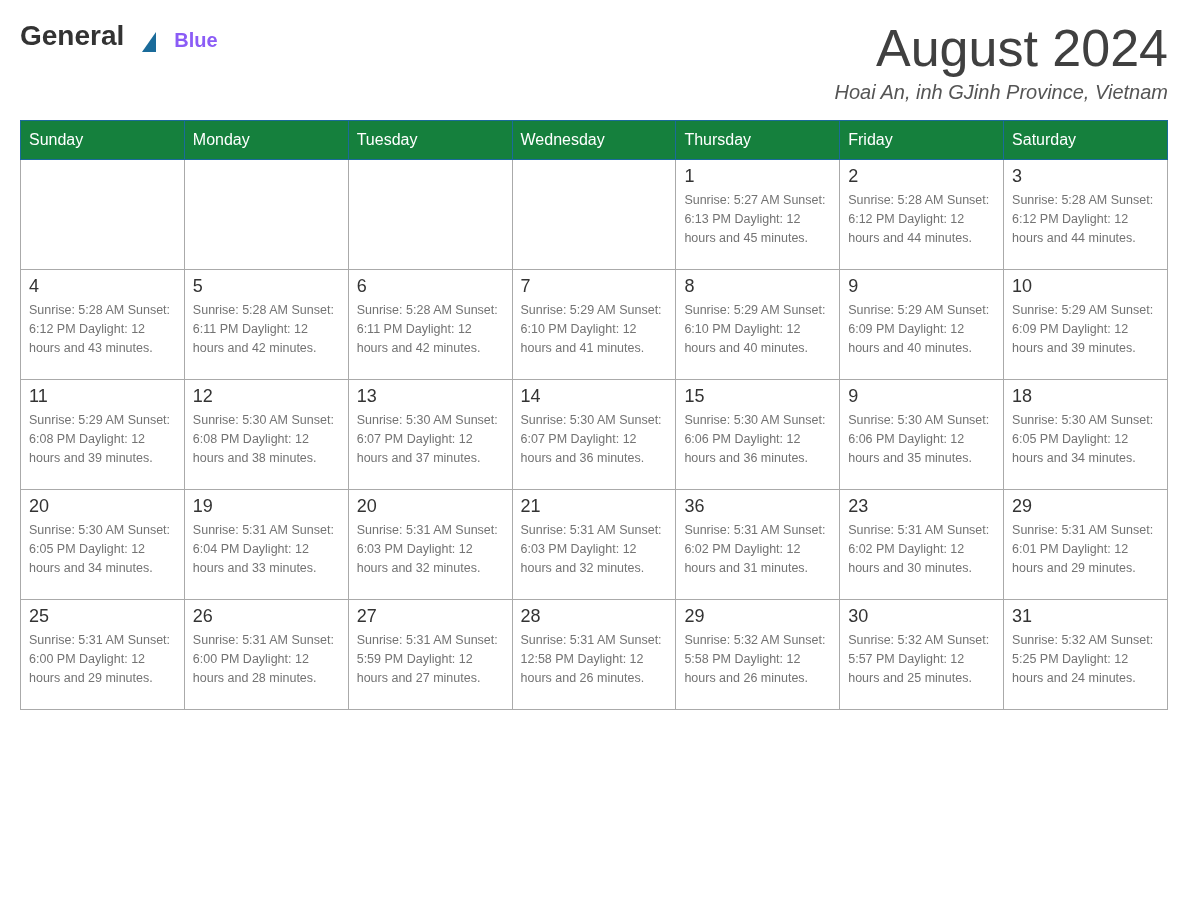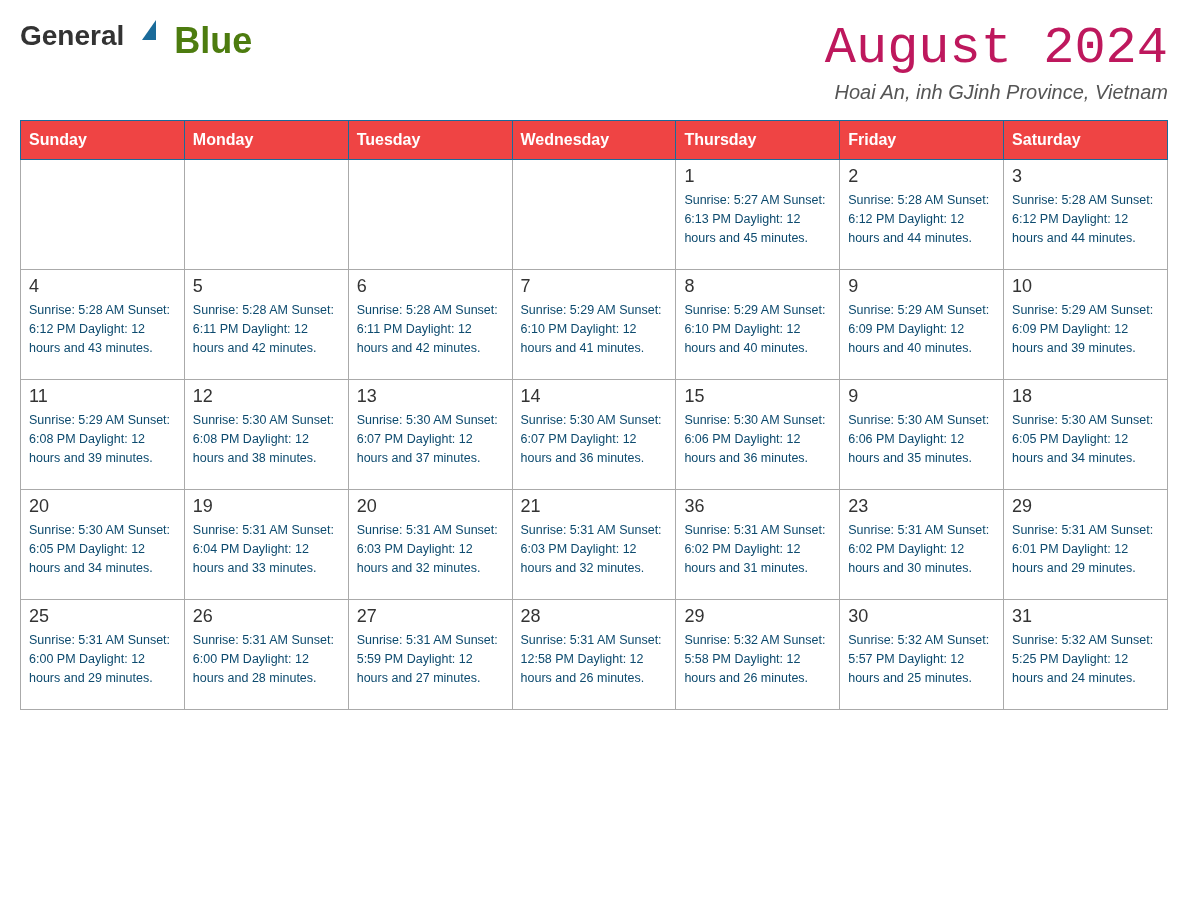--- a/index.html
+++ b/index.html
@@ -22,21 +22,21 @@
       display: flex;
       flex-direction: column;
       align-items: flex-start;
     }
 
     .logo-text {
       font-size: 28px;
       font-weight: bold;
       color: #333;
       display: flex;
-      align-items: flex-start;
+      align-items: flex-end;
       gap: 16px;
     }
 
     .logo-general {
       color: #333;
       font-size: 28px;
       font-weight: bold;
     }
 
     .logo-triangle {
@@ -44,56 +44,55 @@
       width: 0;
       height: 0;
       border-left: 14px solid transparent;
       border-right: 0px solid transparent;
       border-bottom: 20px solid #1a6b9a;
       margin: 0 2px;
       vertical-align: middle;
     }
 
     .logo-blue {
-      color: #4d7c0f;
-      font-size: 36px;
+      color: #8b5cf6;
+      font-size: 20px;
       font-weight: bold;
     }
 
     .title-area {
       text-align: right;
     }
 
     .month-title {
       font-size: 52px;
       font-weight: normal;
-      color: #be185d;
+      color: #404040;
       line-height: 1.1;
-      font-family: Liberation Mono, monospace;
     }
 
     .location-title {
       font-size: 20px;
       color: #555;
       margin-top: 4px;
       font-style: italic;
     }
 
     .calendar {
       width: 100%;
       border-collapse: collapse;
       border: 1px solid #aaa;
     }
 
     .calendar th {
-      background-color: #ef4444;
+      background-color: #15803d;
       color: #fff;
       padding: 10px 8px;
       font-size: 16px;
-      font-weight: bold;
+      font-weight: normal;
       text-align: left;
       border: 1px solid #1a6b9a;
     }
 
     .calendar td {
       border: 1px solid #aaa;
       vertical-align: top;
       padding: 6px 8px;
       width: 14.28%;
       height: 110px;
@@ -101,21 +100,21 @@
 
     .day-number {
       font-size: 18px;
       color: #333;
       font-weight: normal;
       margin-bottom: 4px;
     }
 
     .day-info {
       font-size: 12.5px;
-      color: #0c4a6e;
+      color: #737373;
       line-height: 1.5;
     }
 
     .empty-cell {
       background: #fff;
     }
   </style>
 </head>
 <body>
 

